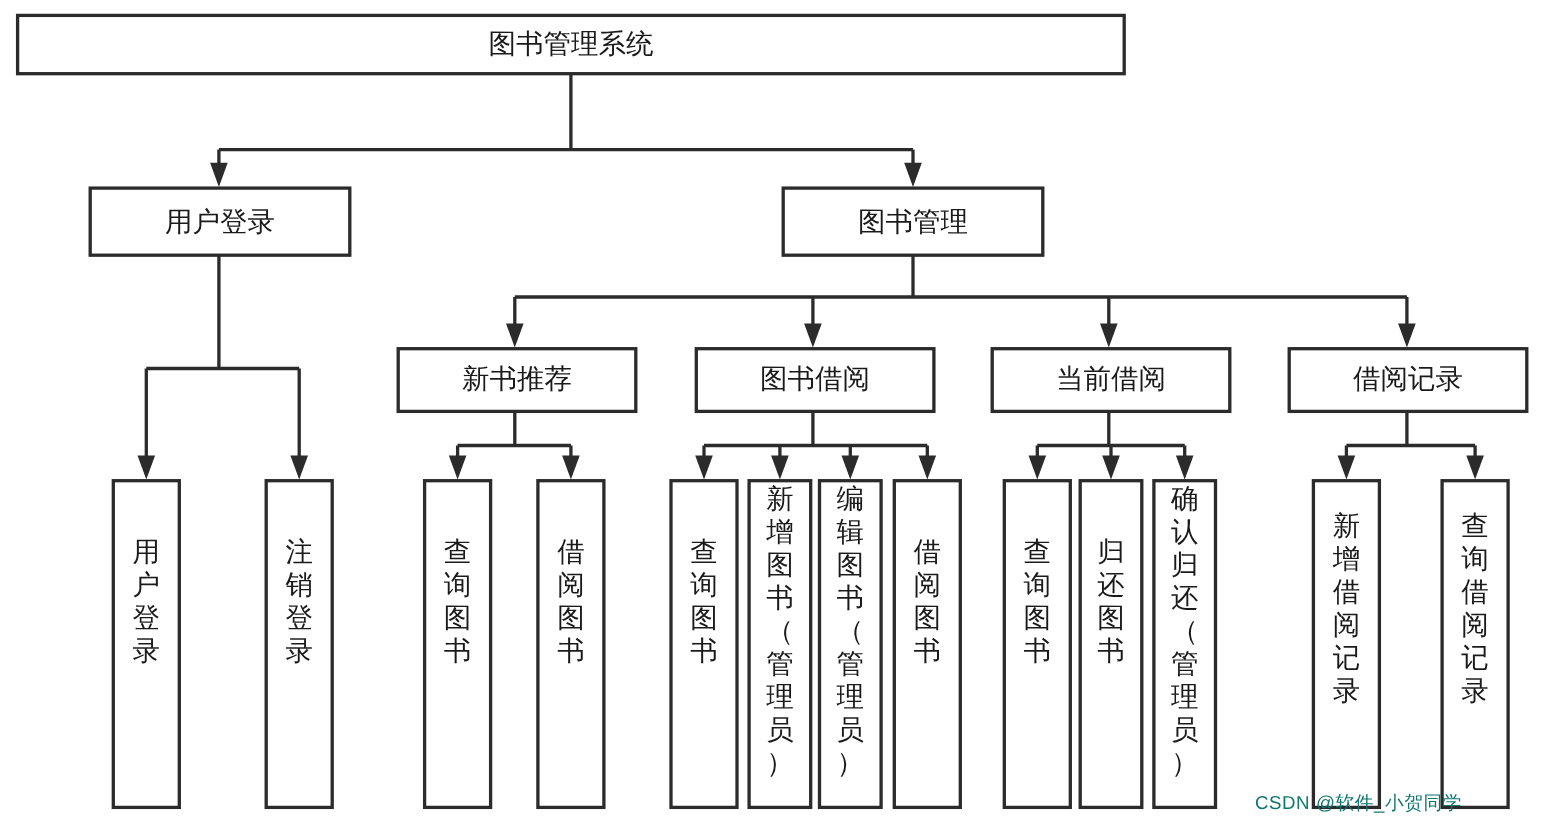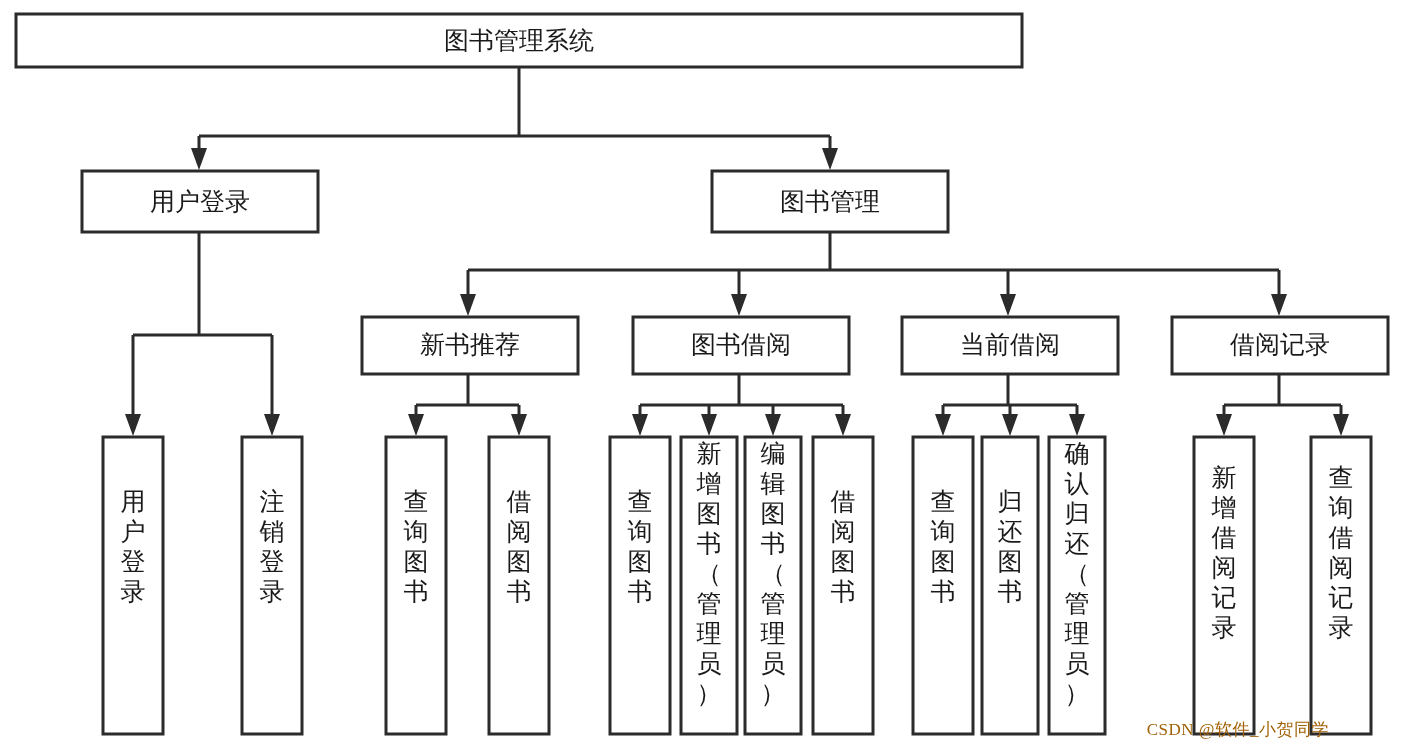--- a/index.html
+++ b/index.html
@@ -51,23 +51,23 @@
   .node-label-v {
     font-family: "Liberation Sans", "DejaVu Sans", sans-serif;
     font-size: 25px;
     fill: #1a1a1a;
     text-anchor: middle;
   }
   .watermark {
     position: absolute;
     right: 12px;
     bottom: 6px;
-    font-family: Liberation Serif, serif;
+    font-family: Liberation Sans, sans-serif;
     font-size: 17px;
-    color: #a16207;
+    color: #0f766e;
     white-space: nowrap;
     letter-spacing: 0.5px;
     pointer-events: none;
   }
 </style>
 </head>
 <body>
 
 <div id="diagram-root">
   <svg id="tree-svg" viewBox="0 0 1405 747" xmlns="http://www.w3.org/2000/svg">

